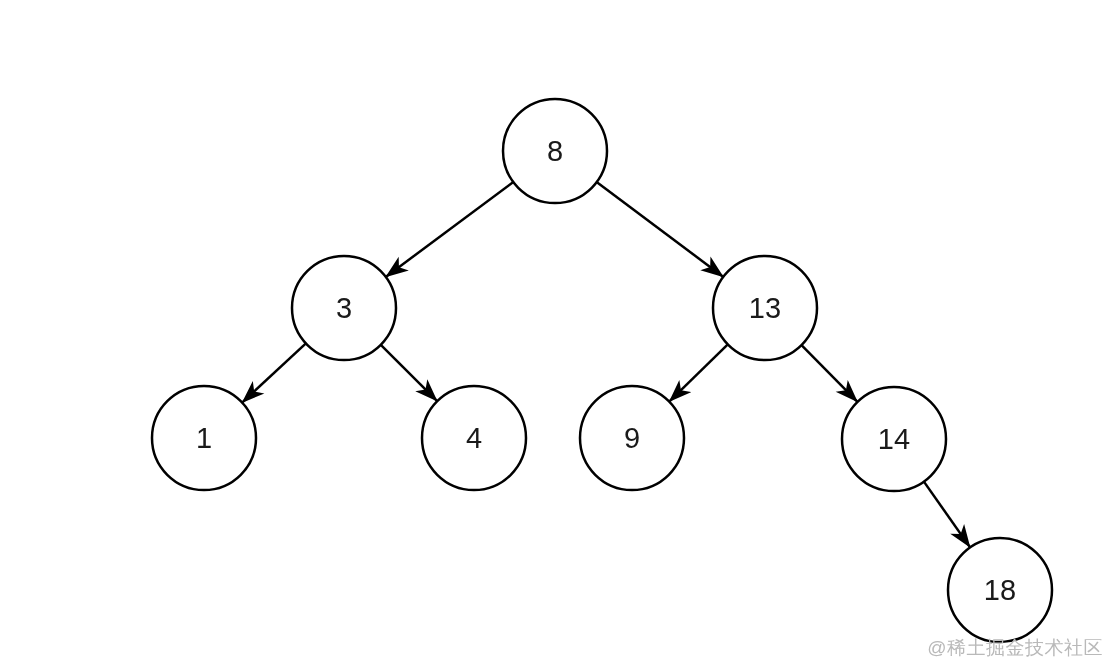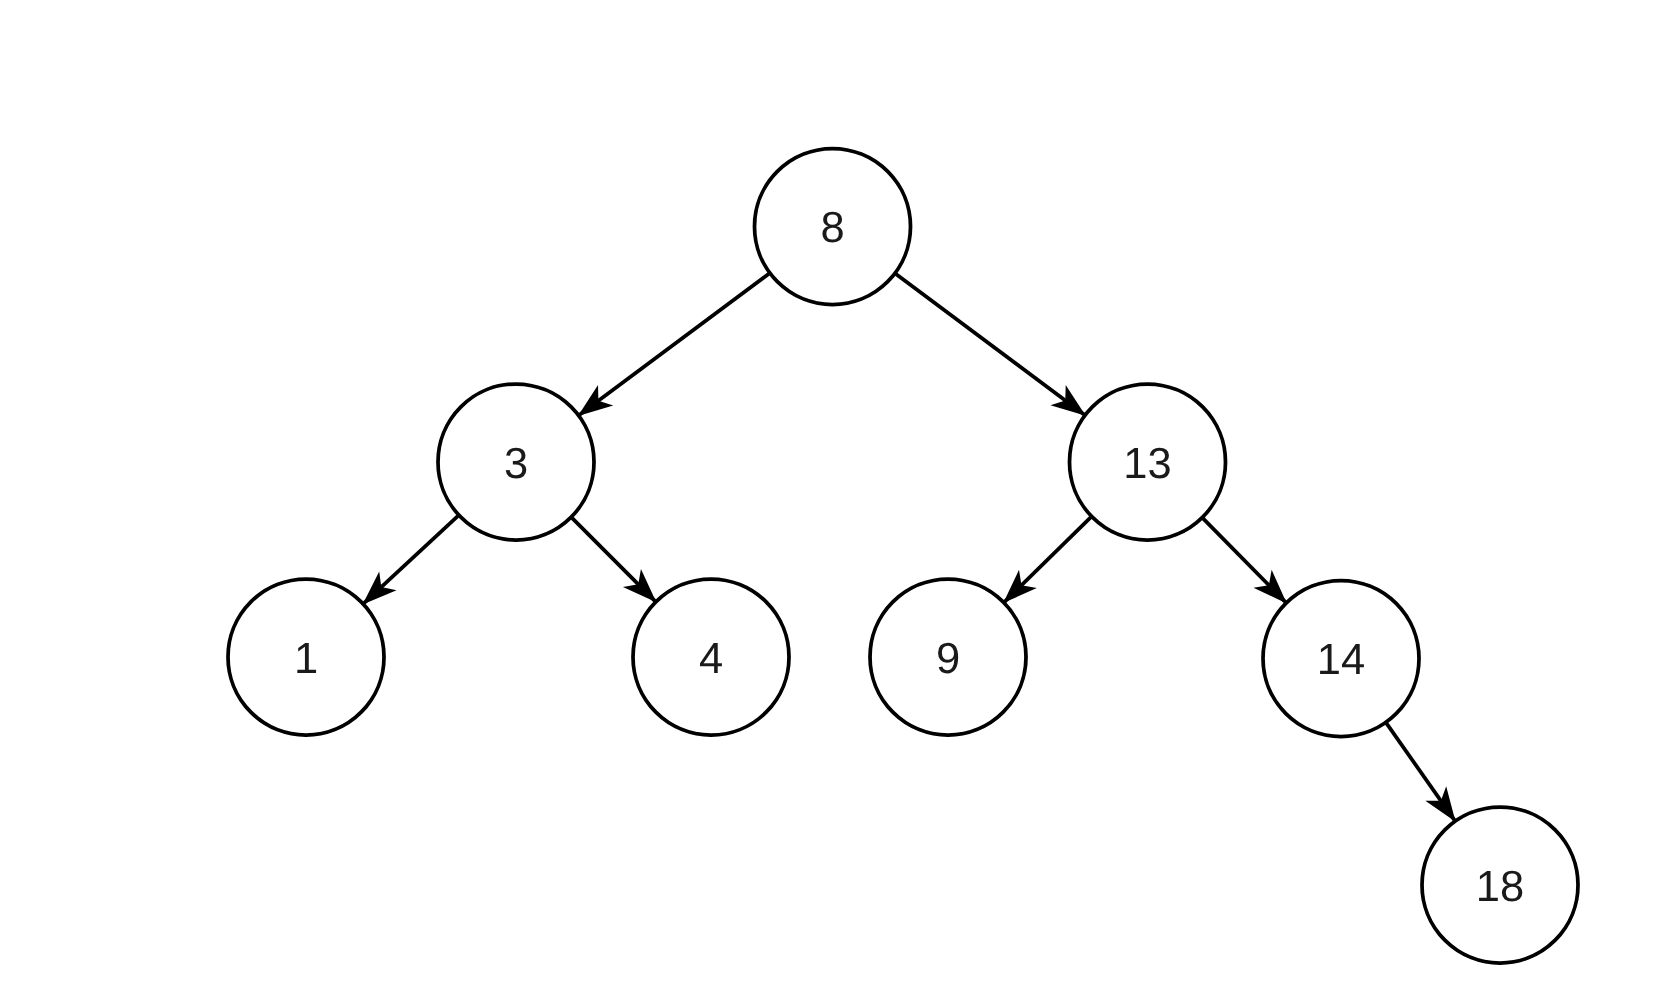--- a/index.html
+++ b/index.html
@@ -92,13 +92,14 @@
           <circle cx="894" cy="439" r="52" class="node-circle" stroke="#000000" fill="#ffffff"></circle>
           <text x="894" y="439" dy="0.36em" class="node-label" fill="#1a1a1a">14</text>
         </g>
         <g>
           <circle cx="1000" cy="590" r="52" class="node-circle" stroke="#000000" fill="#ffffff"></circle>
           <text x="1000" y="590" dy="0.36em" class="node-label" fill="#1a1a1a">18</text>
         </g>
       </g>
   </svg>
 
+  <div class="watermark" style="color: rgb(185, 185, 185);">@稀土掘金技术社区</div>
 </div>
 
 </body></html>

